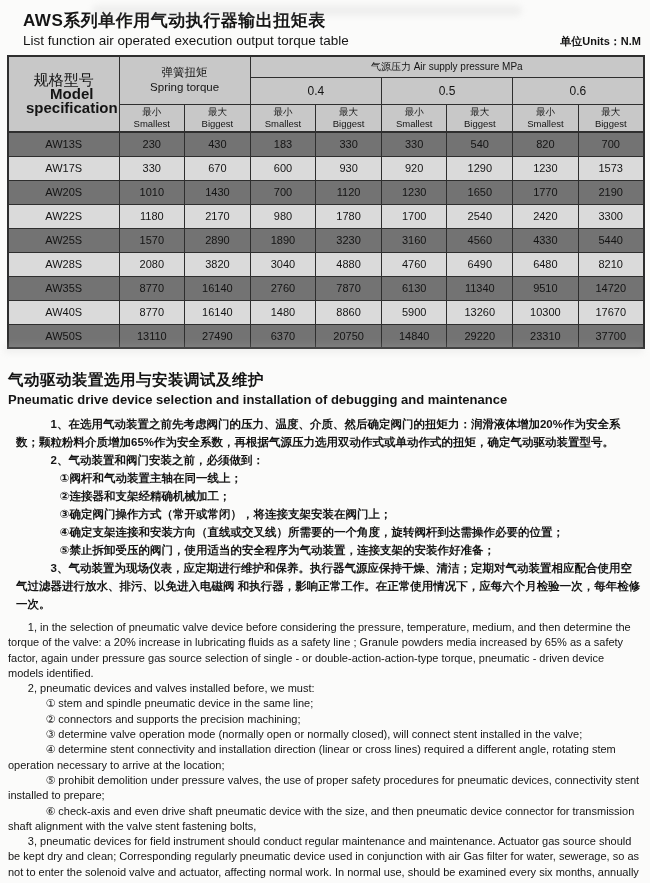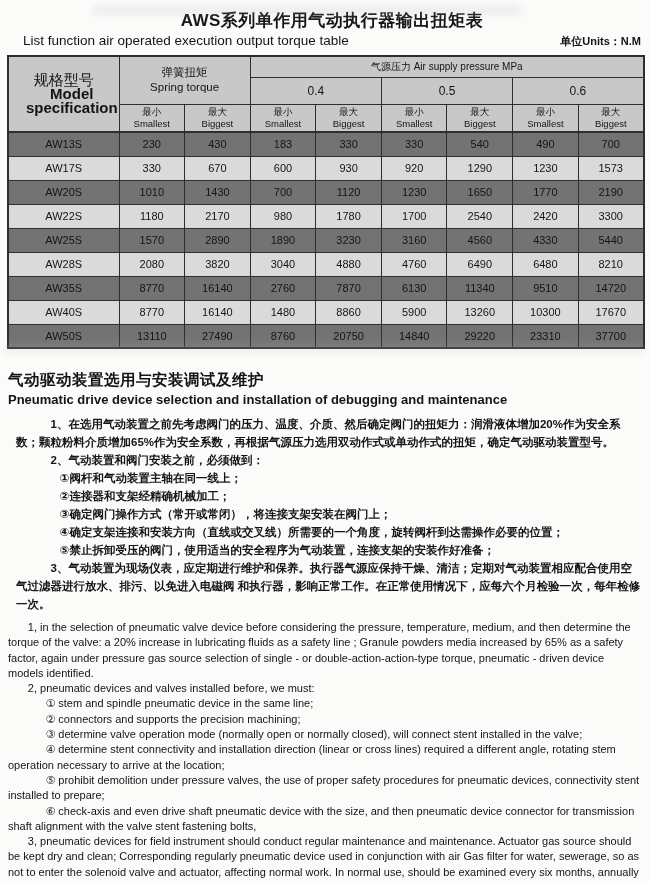--- a/index.html
+++ b/index.html
@@ -20,21 +20,21 @@
     overflow:hidden;
     padding:10px 7px 0 7px;
   }
   .smudge{
     position:absolute;background:#b9b9b9;opacity:.18;filter:blur(3px);
     border-radius:6px;pointer-events:none;
   }
   .smudge.s1{left:92px;top:5px;width:430px;height:11px;}
   .smudge.s2{left:4px;top:344px;width:640px;height:9px;}
   
-  .doc-header{padding-left:16px;padding-right:2px;text-align:center;}
+  .doc-header{padding-left:16px;padding-right:2px;}
   .title-zh{
     font-size:17px;font-weight:bold;letter-spacing:.5px;line-height:21px;
   }
   .subtitle-row{
     display:flex;justify-content:space-between;align-items:flex-end;
     margin-top:1px;
   }
   .title-en{font-size:13.5px;font-weight:normal;line-height:17px;}
   .units{font-size:11px;font-weight:bold;white-space:nowrap;}
   
@@ -149,21 +149,21 @@
     </thead>
     <tbody>
         <tr>
           <th>AW13S</th>
           <td>230</td>
           <td>430</td>
           <td>183</td>
           <td>330</td>
           <td>330</td>
           <td>540</td>
-          <td>490</td>
+          <td>820</td>
           <td>700</td>
         </tr>
         <tr class="alt">
           <th>AW17S</th>
           <td>330</td>
           <td>670</td>
           <td>600</td>
           <td>930</td>
           <td>920</td>
           <td>1290</td>
@@ -233,21 +233,21 @@
           <td>8860</td>
           <td>5900</td>
           <td>13260</td>
           <td>10300</td>
           <td>17670</td>
         </tr>
         <tr>
           <th>AW50S</th>
           <td>13110</td>
           <td>27490</td>
-          <td>8760</td>
+          <td>6370</td>
           <td>20750</td>
           <td>14840</td>
           <td>29220</td>
           <td>23310</td>
           <td>37700</td>
         </tr>
       </tbody>
   </table>
 
   <div class="section">

